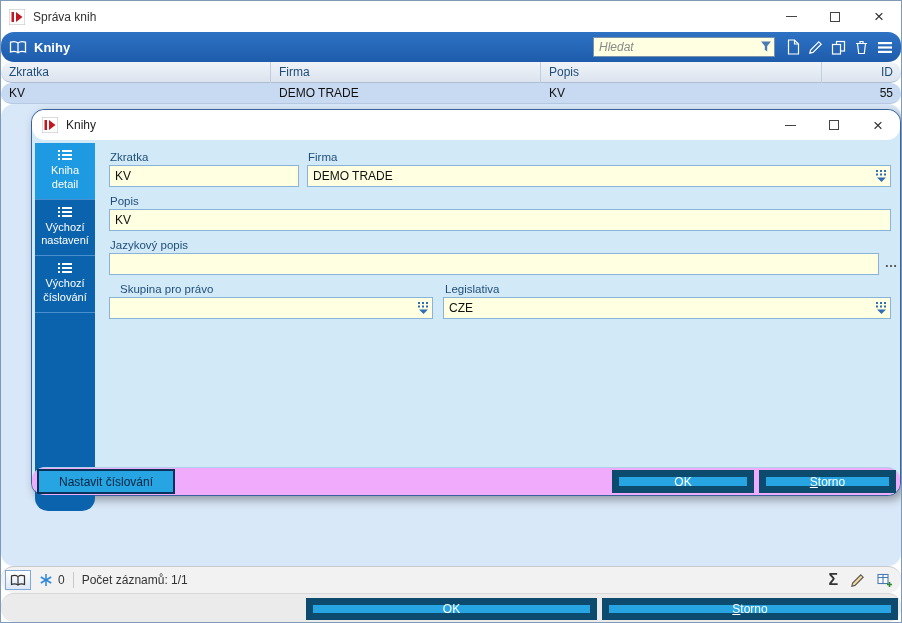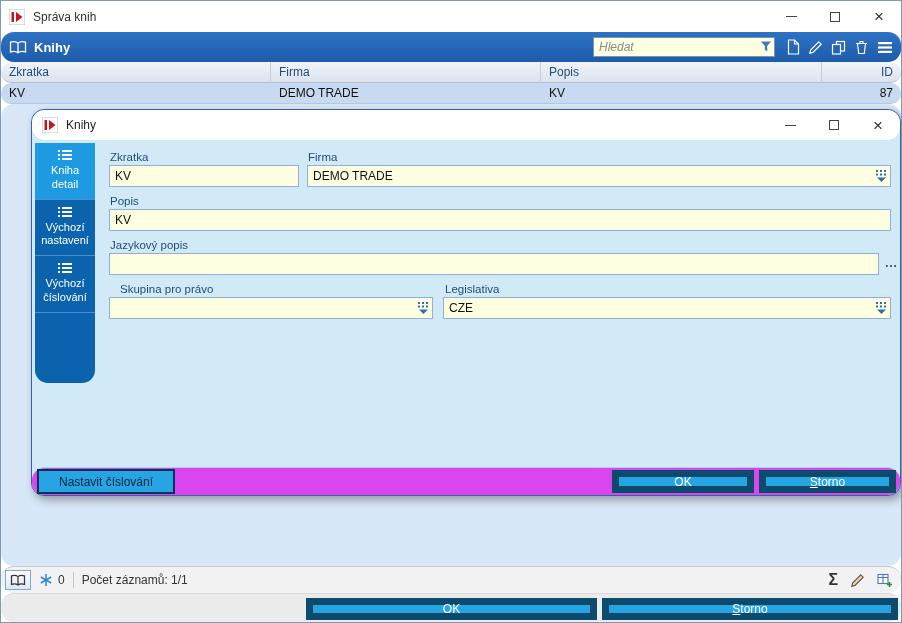--- a/index.html
+++ b/index.html
@@ -50,33 +50,33 @@
   .accel::first-letter{text-decoration:underline;}
   .footer-ok{left:305px;top:4px;width:291px;height:22px;}
   .footer-storno{left:601px;top:4px;width:296px;height:22px;}
 
   
   .dialog{left:30px;top:108px;width:870px;height:387px;background:#d2e9f8;border:1px solid #39639c;box-shadow:3px 4px 10px rgba(0,0,0,.35);}
   .dlg-titlebar{left:0;top:0;width:868px;height:30px;background:#fff;display:flex;align-items:center;}
   .dlg-titlebar .logo{margin-left:10px;width:16px;height:16px;}
   .dlg-titlebar .title{margin-left:8px;color:#222;font-size:12px;}
 
-  .sidebar{left:3px;top:33px;width:60px;height:240px;background:#0b63ad;}
+  .sidebar{left:3px;top:33px;width:60px;height:368px;background:#0b63ad;}
   .tab{width:100%;color:#fff;text-align:center;font-size:11px;line-height:1.25;padding:6px 2px 7px 2px;border-bottom:1px solid #4a90cf;}
   .tab .tab-ic{display:block;margin:0 auto 3px auto;width:16px;height:12px;}
   .tab.active{background:#1e9ae2;}
 
   .flabel{position:absolute;color:#1f4e79;font-size:11.5px;}
   .finput{position:absolute;height:22px;}
   .finput input{width:100%;height:100%;background:#ffffe1;border:1px solid #8ab3d8;font-size:12px;padding:0 18px 0 5px;color:#111;font-family:"Liberation Sans",sans-serif;}
   .finput input.noicon{padding-right:5px;}
   .combo-btn{position:absolute;right:3px;top:5px;width:13px;height:12px;}
   .ellipsis-btn{position:absolute;left:851px;top:146px;width:16px;height:16px;color:#555;font-size:13px;font-weight:bold;text-align:center;line-height:14px;}
 
-  .dlg-footer{left:0;top:357px;width:868px;height:28px;background:#d946ef;border-top:1px solid #b0d0ea;}
+  .dlg-footer{left:0;top:357px;width:868px;height:28px;background:#f0abfc;border-top:1px solid #b0d0ea;}
   .dlg-nastavit{left:6px;top:2px;width:136px;height:23px;background:#27a5e2;border:1px solid #0a3258;box-shadow:0 0 0 1px #0a3258;color:#06233f;}
   .dlg-ok{left:580px;top:2px;width:142px;height:23px;}
   .dlg-storno{left:727px;top:2px;width:137px;height:23px;}
 </style>
 </head>
 <body>
 
 <div class="screen">
 
   <div class="abs titlebar">
@@ -145,21 +145,21 @@
     <div class="cell c1">Zkratka</div>
     <div class="cell c2">Firma</div>
     <div class="cell c3">Popis</div>
     <div class="cell c4">ID</div>
   </div>
 
   <div class="abs trow">
     <div class="cell c1">KV</div>
     <div class="cell c2">DEMO TRADE</div>
     <div class="cell c3">KV</div>
-    <div class="cell c4">87</div>
+    <div class="cell c4">55</div>
   </div>
 
   <div class="abs table-empty"></div>
 
   <div class="abs statusbar">
     <div class="book-box">
       <svg width="16" height="13" viewBox="0 0 18 15">
         <path d="M9 3 C7 1.4 4 1.4 1.5 2.2 V12 C4 11.2 7 11.2 9 12.8 C11 11.2 14 11.2 16.5 12 V2.2 C14 1.4 11 1.4 9 3 Z M9 3 V12.8" fill="none" stroke="#333" stroke-width="1.4"></path>
       </svg>
     </div>

